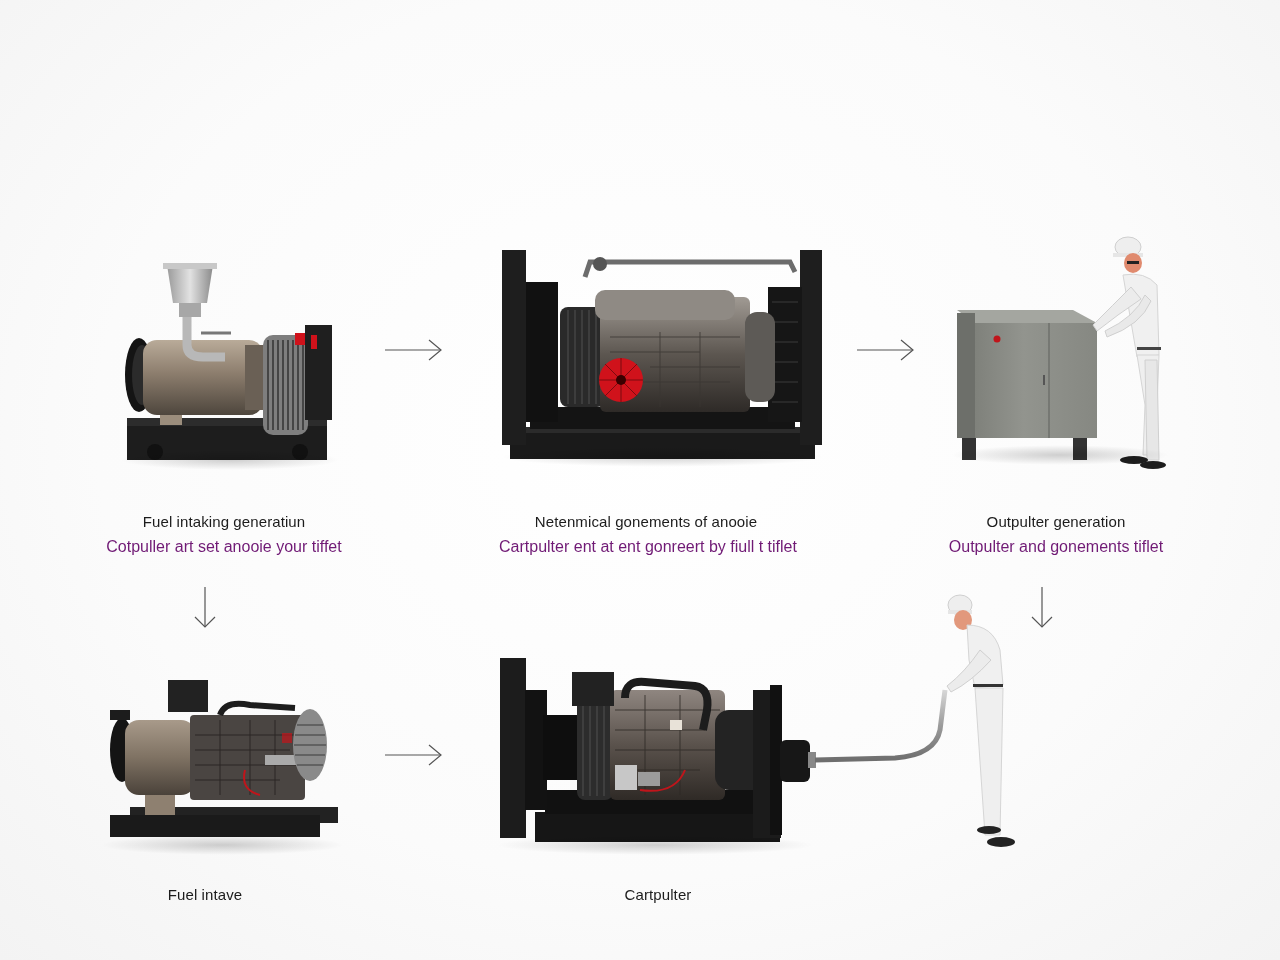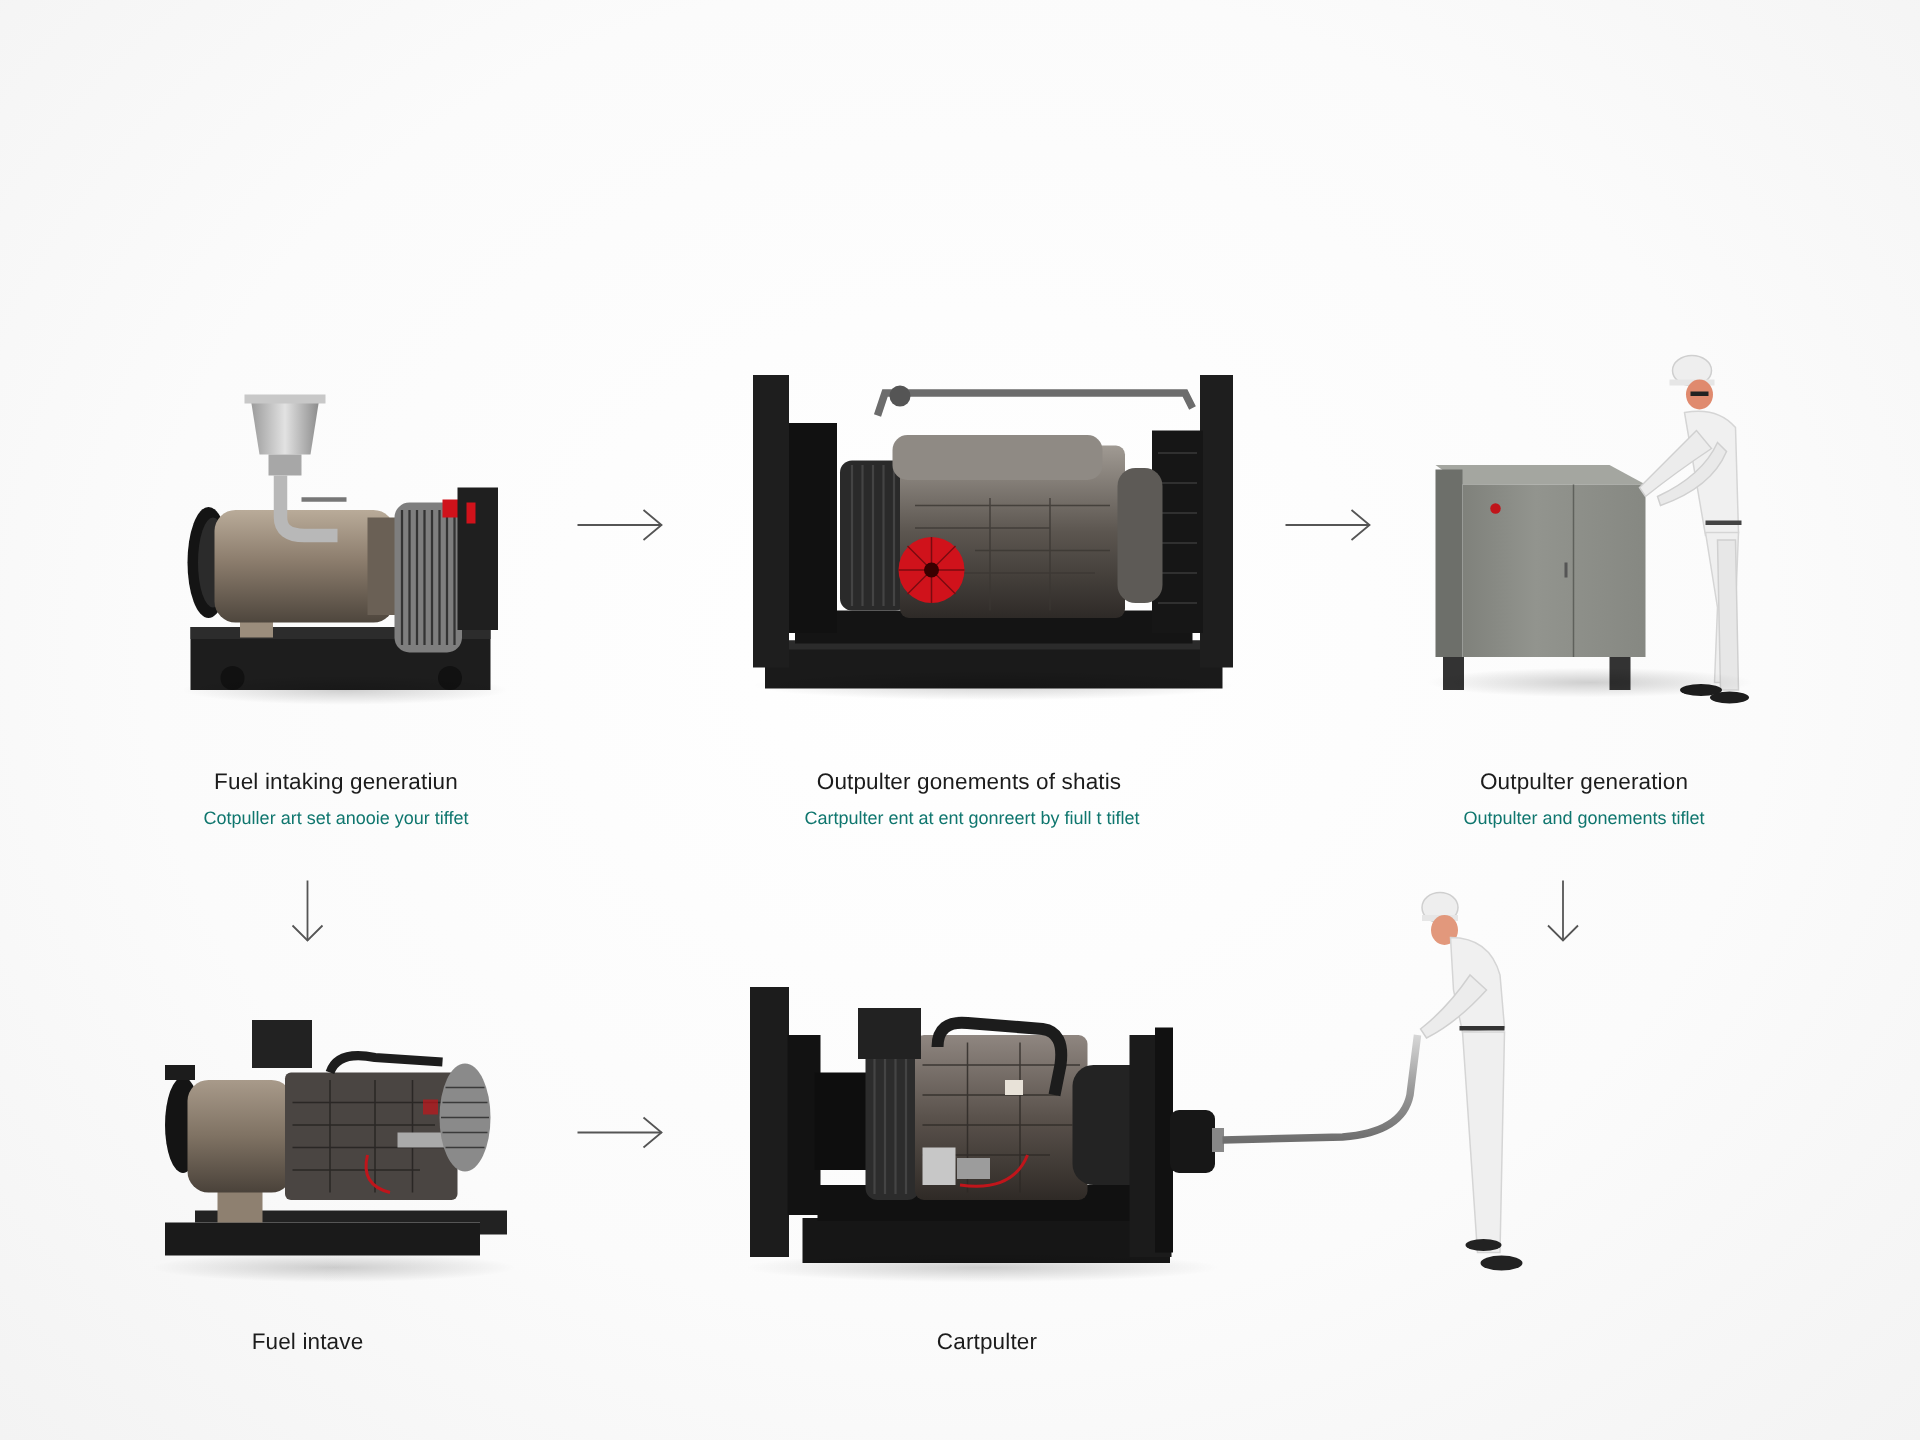--- a/index.html
+++ b/index.html
@@ -4,21 +4,21 @@
 <style>
   html, body { margin: 0; padding: 0; }
   body {
     width: 1280px; height: 960px; overflow: hidden; position: relative;
     background: radial-gradient(ellipse at 50% 45%, #ffffff 0%, #fbfbfb 60%, #f3f3f3 100%);
     font-family: "Liberation Sans", "DejaVu Sans", sans-serif;
     color: #1a1a1a;
   }
   .abs { position: absolute; }
   .title { position: absolute; font-size: 15px; color: #1c1c1c; text-align: center; white-space: nowrap; transform: translateX(-50%); letter-spacing: 0.1px; }
-  .sub { position: absolute; font-size: 12px; color: #0f766e; text-align: right; white-space: nowrap; transform: translateX(-50%); }
+  .sub { position: absolute; font-size: 16px; color: #701a75; text-align: right; white-space: nowrap; transform: translateX(-50%); }
   .arrow { position: absolute; }
   .shadow { position: absolute; border-radius: 50%; background: radial-gradient(ellipse at center, rgba(0,0,0,0.18) 0%, rgba(0,0,0,0) 70%); }
   svg { display: block; }
 </style>
 </head>
 <body>
 
 <div class="abs" style="left:115px; top:255px; width:230px; height:215px;">
   <div class="shadow" style="left:5px; top:195px; width:220px; height:20px;"></div>
   <svg width="230" height="215" viewBox="0 0 230 215">
@@ -175,21 +175,21 @@
       <path d="M200 125 L212 125 L214 225 L202 225 Z" fill="#e7e7e7" stroke="#d0d0d0"></path>
       <ellipse cx="189" cy="225" rx="14" ry="4" fill="#1d1d1d"></ellipse>
       <ellipse cx="208" cy="230" rx="13" ry="4" fill="#1d1d1d"></ellipse>
     </g>
   </svg>
 </div>
 
 <div class="title" style="left:224px; top:513px;">Fuel intaking generatiun</div>
 <div class="sub" style="left:224px; top:538px;">Cotpuller art set anooie your tiffet</div>
 
-<div class="title" style="left:646px; top:513px;">Outpulter gonements of shatis</div>
+<div class="title" style="left:646px; top:513px;">Netenmical gonements of anooie</div>
 <div class="sub" style="left:648px; top:538px;">Cartpulter ent at ent gonreert by fiull t tiflet</div>
 
 <div class="title" style="left:1056px; top:513px;">Outpulter generation</div>
 <div class="sub" style="left:1056px; top:538px;">Outpulter and gonements tiflet</div>
 
 <svg class="arrow" style="left:193px; top:585px;" width="24" height="46" viewBox="0 0 24 46">
   <line x1="12" y1="2" x2="12" y2="42" stroke="#555" stroke-width="1.2"></line>
   <polyline points="2,32 12,42 22,32" fill="none" stroke="#555" stroke-width="1.2"></polyline>
 </svg>
 <svg class="arrow" style="left:1030px; top:585px;" width="24" height="46" viewBox="0 0 24 46">

